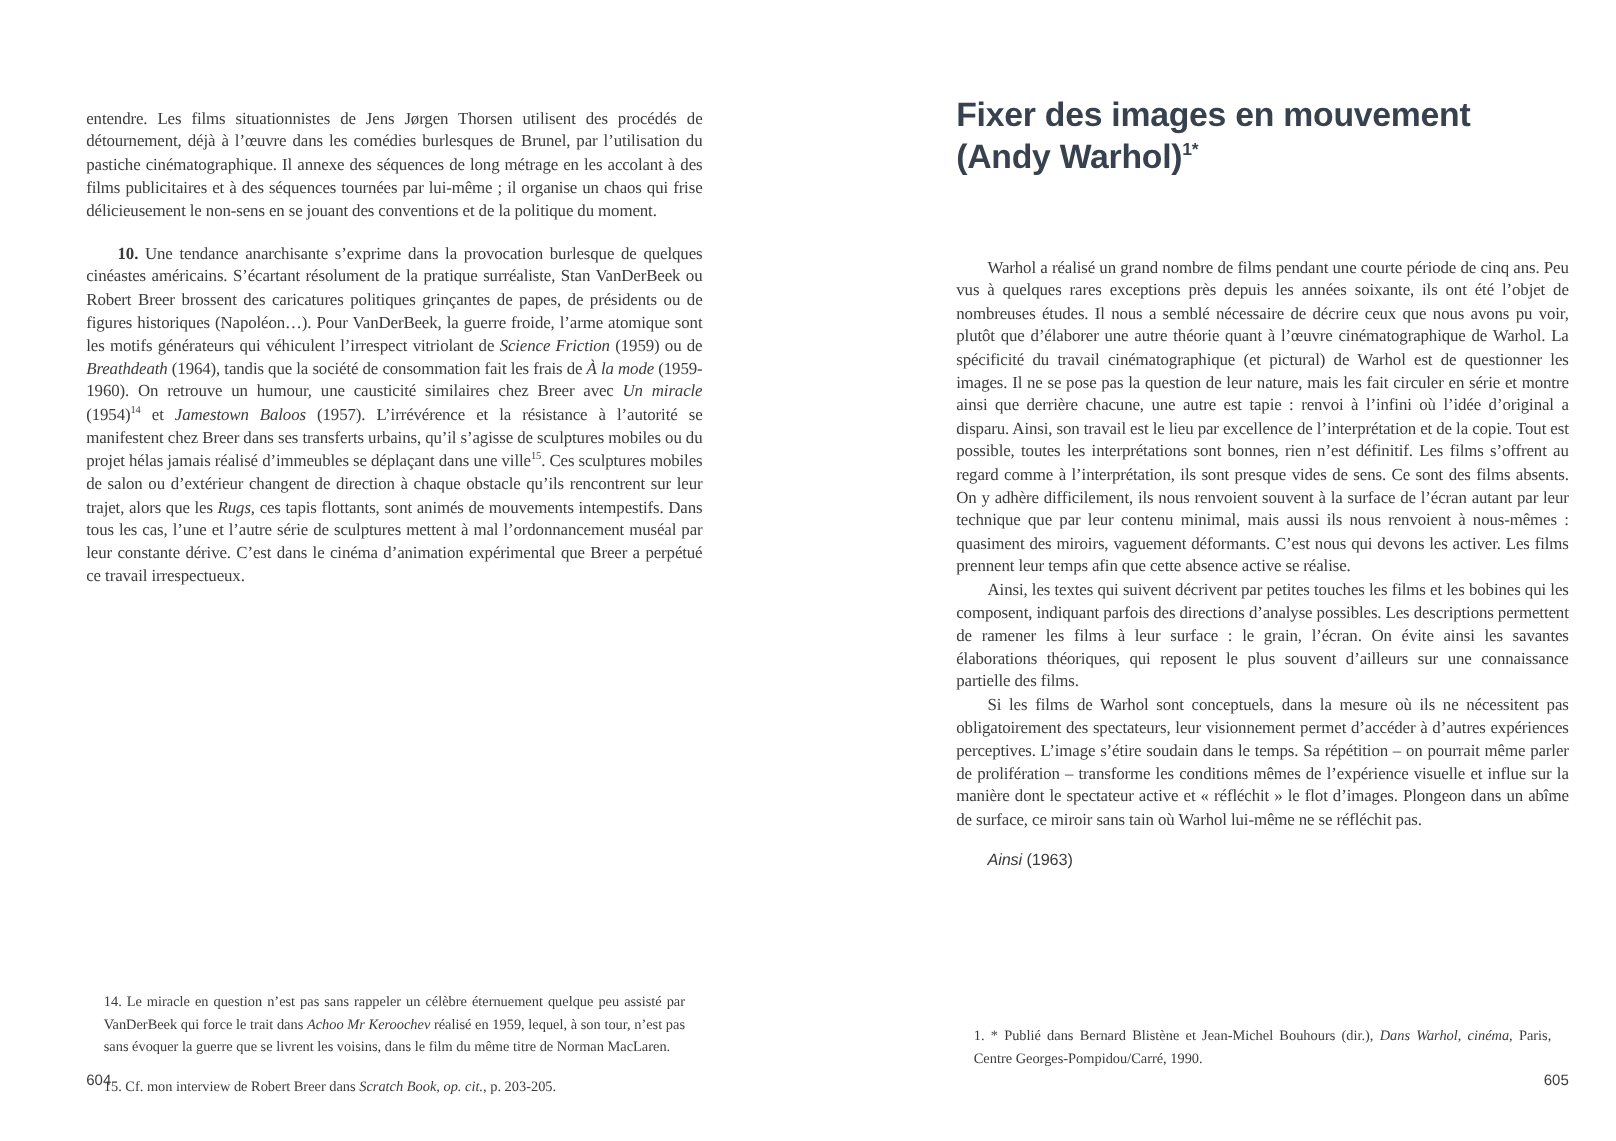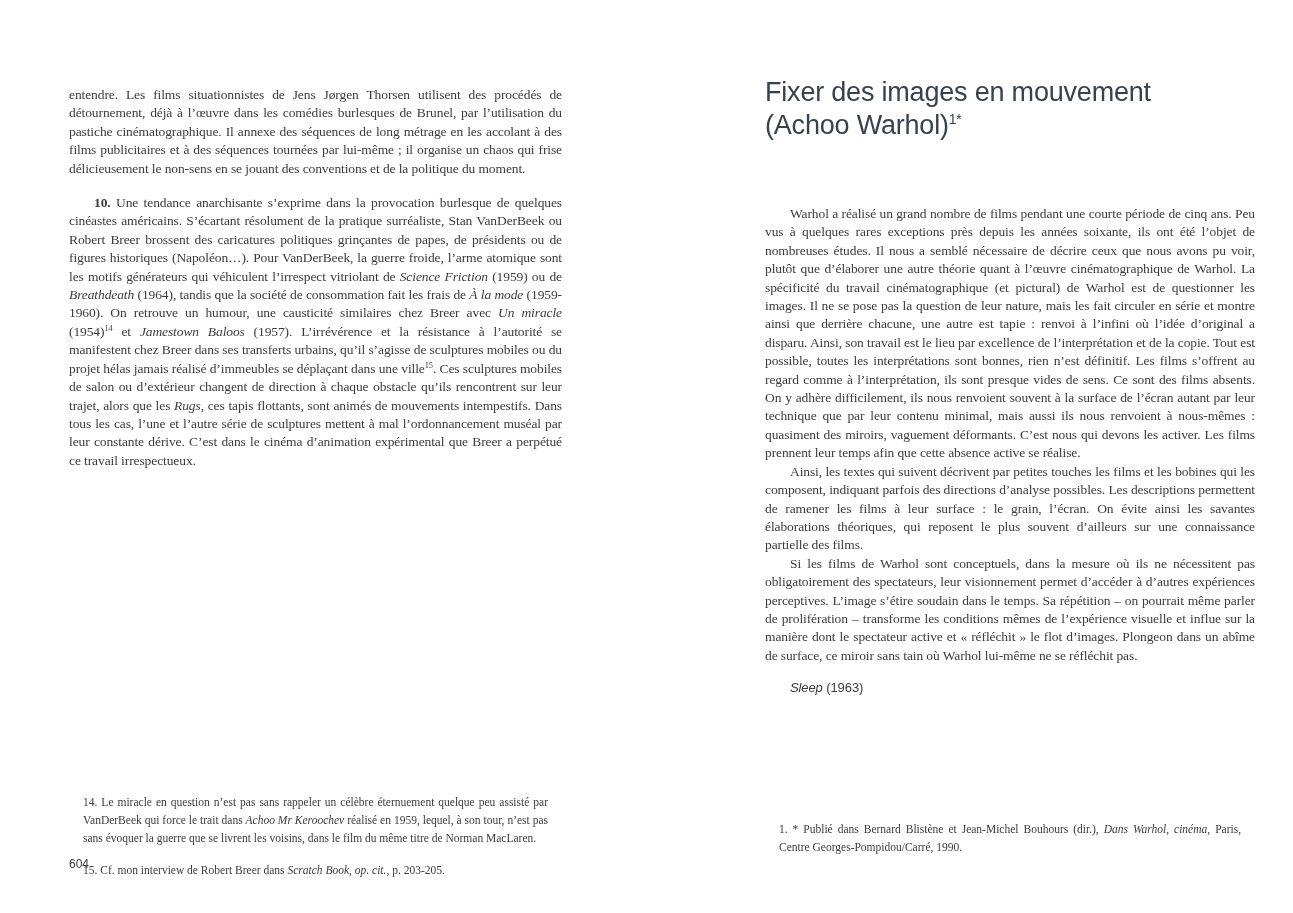--- a/index.html
+++ b/index.html
@@ -40,46 +40,47 @@
   .pagenum{
     position:absolute;top:857px;left:0;right:0;
     font-family:"Liberation Sans", sans-serif;
     font-size:12px;color:#3a3a3a;
   }
   #right-page .pagenum{text-align:right}
 
   h1.chapter-title{
     position:absolute;top:76px;left:0;right:0;margin:0;
     font-family:"Liberation Sans", sans-serif;
-    font-weight:normal;font-size:27px;line-height:33px;
+    font-weight:bold;font-size:27px;line-height:33px;
     color:#38424e;letter-spacing:-0.2px;
   }
   h1.chapter-title sup{font-size:14px}
 </style>
 </head>
 <body>
 
 <section class="page" id="left-page">
   <div class="bodytext">
     <p class="noindent">entendre. Les films situationnistes de Jens Jørgen Thorsen utilisent des procédés de détournement, déjà à l’œuvre dans les comédies burlesques de Brunel, par l’utilisation du pastiche cinématographique. Il annexe des séquences de long métrage en les accolant à des films publicitaires et à des séquences tournées par lui-même&nbsp;; il organise un chaos qui frise délicieusement le non-sens en se jouant des conventions et de la politique du moment.</p>
     <p class="sect"><strong>10.</strong> Une tendance anarchisante s’exprime dans la provocation burlesque de quelques cinéastes américains. S’écartant résolument de la pratique surréaliste, Stan VanDerBeek ou Robert Breer brossent des caricatures politiques grinçantes de papes, de présidents ou de figures historiques (Napoléon…). Pour VanDerBeek, la guerre froide, l’arme atomique sont les motifs générateurs qui véhiculent l’irrespect vitriolant de <em>Science Friction</em> (1959) ou de <em>Breathdeath</em> (1964), tandis que la société de consommation fait les frais de <em>À la mode</em> (1959-1960). On retrouve un humour, une causticité similaires chez Breer avec <em>Un miracle</em> (1954)<sup>14</sup> et <em>Jamestown Baloos</em> (1957). L’irrévérence et la résistance à l’autorité se manifestent chez Breer dans ses transferts urbains, qu’il s’agisse de sculptures mobiles ou du projet hélas jamais réalisé d’immeubles se déplaçant dans une ville<sup>15</sup>. Ces sculptures mobiles de salon ou d’extérieur changent de direction à chaque obstacle qu’ils rencontrent sur leur trajet, alors que les <em>Rugs,</em> ces tapis flottants, sont animés de mouvements intempestifs. Dans tous les cas, l’une et l’autre série de sculptures mettent à mal l’ordonnancement muséal par leur constante dérive. C’est dans le cinéma d’animation expérimental que Breer a perpétué ce travail irrespectueux.</p>
   </div>
   <div class="footnotes">
     <p>14. Le miracle en question n’est pas sans rappeler un célèbre éternuement quelque peu assisté par VanDerBeek qui force le trait dans <em>Achoo Mr Keroochev</em> réalisé en 1959, lequel, à son tour, n’est pas sans évoquer la guerre que se livrent les voisins, dans le film du même titre de Norman MacLaren.</p>
     <p>15. Cf. mon interview de Robert Breer dans <em>Scratch Book, op. cit.</em>, p. 203-205.</p>
   </div>
   <div class="pagenum">604</div>
 </section>
 
 <section class="page" id="right-page">
-  <h1 class="chapter-title"><span>Fixer des images en mouvement</span><br><span>(Achoo Warhol)</span><sup>1*</sup></h1>
+  <h1 class="chapter-title"><span>Fixer des images en mouvement</span><br><span>(Andy Warhol)</span><sup>1*</sup></h1>
 
   <div class="bodytext">
     <p>Warhol a réalisé un grand nombre de films pendant une courte période de cinq ans. Peu vus à quelques rares exceptions près depuis les années soixante, ils ont été l’objet de nombreuses études. Il nous a semblé nécessaire de décrire ceux que nous avons pu voir, plutôt que d’élaborer une autre théorie quant à l’œuvre cinématographique de Warhol. La spécificité du travail cinématographique (et pictural) de Warhol est de questionner les images. Il ne se pose pas la question de leur nature, mais les fait circuler en série et montre ainsi que derrière chacune, une autre est tapie&nbsp;: renvoi à l’infini où l’idée d’original a disparu. Ainsi, son travail est le lieu par excellence de l’interprétation et de la copie. Tout est possible, toutes les interprétations sont bonnes, rien n’est définitif. Les films s’offrent au regard comme à l’interprétation, ils sont presque vides de sens. Ce sont des films absents. On y adhère difficilement, ils nous renvoient souvent à la surface de l’écran autant par leur technique que par leur contenu minimal, mais aussi ils nous renvoient à nous-mêmes&nbsp;: quasiment des miroirs, vaguement déformants. C’est nous qui devons les activer. Les films prennent leur temps afin que cette absence active se réalise.</p>
     <p>Ainsi, les textes qui suivent décrivent par petites touches les films et les bobines qui les composent, indiquant parfois des directions d’analyse possibles. Les descriptions permettent de ramener les films à leur surface&nbsp;: le grain, l’écran. On évite ainsi les savantes élaborations théoriques, qui reposent le plus souvent d’ailleurs sur une connaissance partielle des films.</p>
     <p>Si les films de Warhol sont conceptuels, dans la mesure où ils ne nécessitent pas obligatoirement des spectateurs, leur visionnement permet d’accéder à d’autres expériences perceptives. L’image s’étire soudain dans le temps. Sa répétition – on pourrait même parler de prolifération – transforme les conditions mêmes de l’expérience visuelle et influe sur la manière dont le spectateur active et «&nbsp;réfléchit&nbsp;» le flot d’images. Plongeon dans un abîme de surface, ce miroir sans tain où Warhol lui-même ne se réfléchit pas.</p>
-    <p class="subhead"><em>Sleep</em> (1963)</p>
+    <p class="subhead"><em>Ainsi</em> (1963)</p>
   </div>
 
   <div class="footnotes">
     <p>1. * Publié dans Bernard Blistène et Jean-Michel Bouhours (dir.), <em>Dans Warhol, cinéma,</em> Paris, Centre Georges-Pompidou/Carré, 1990.</p>
   </div>
+  <div class="pagenum">605</div>
 </section>
 
 </body></html>

